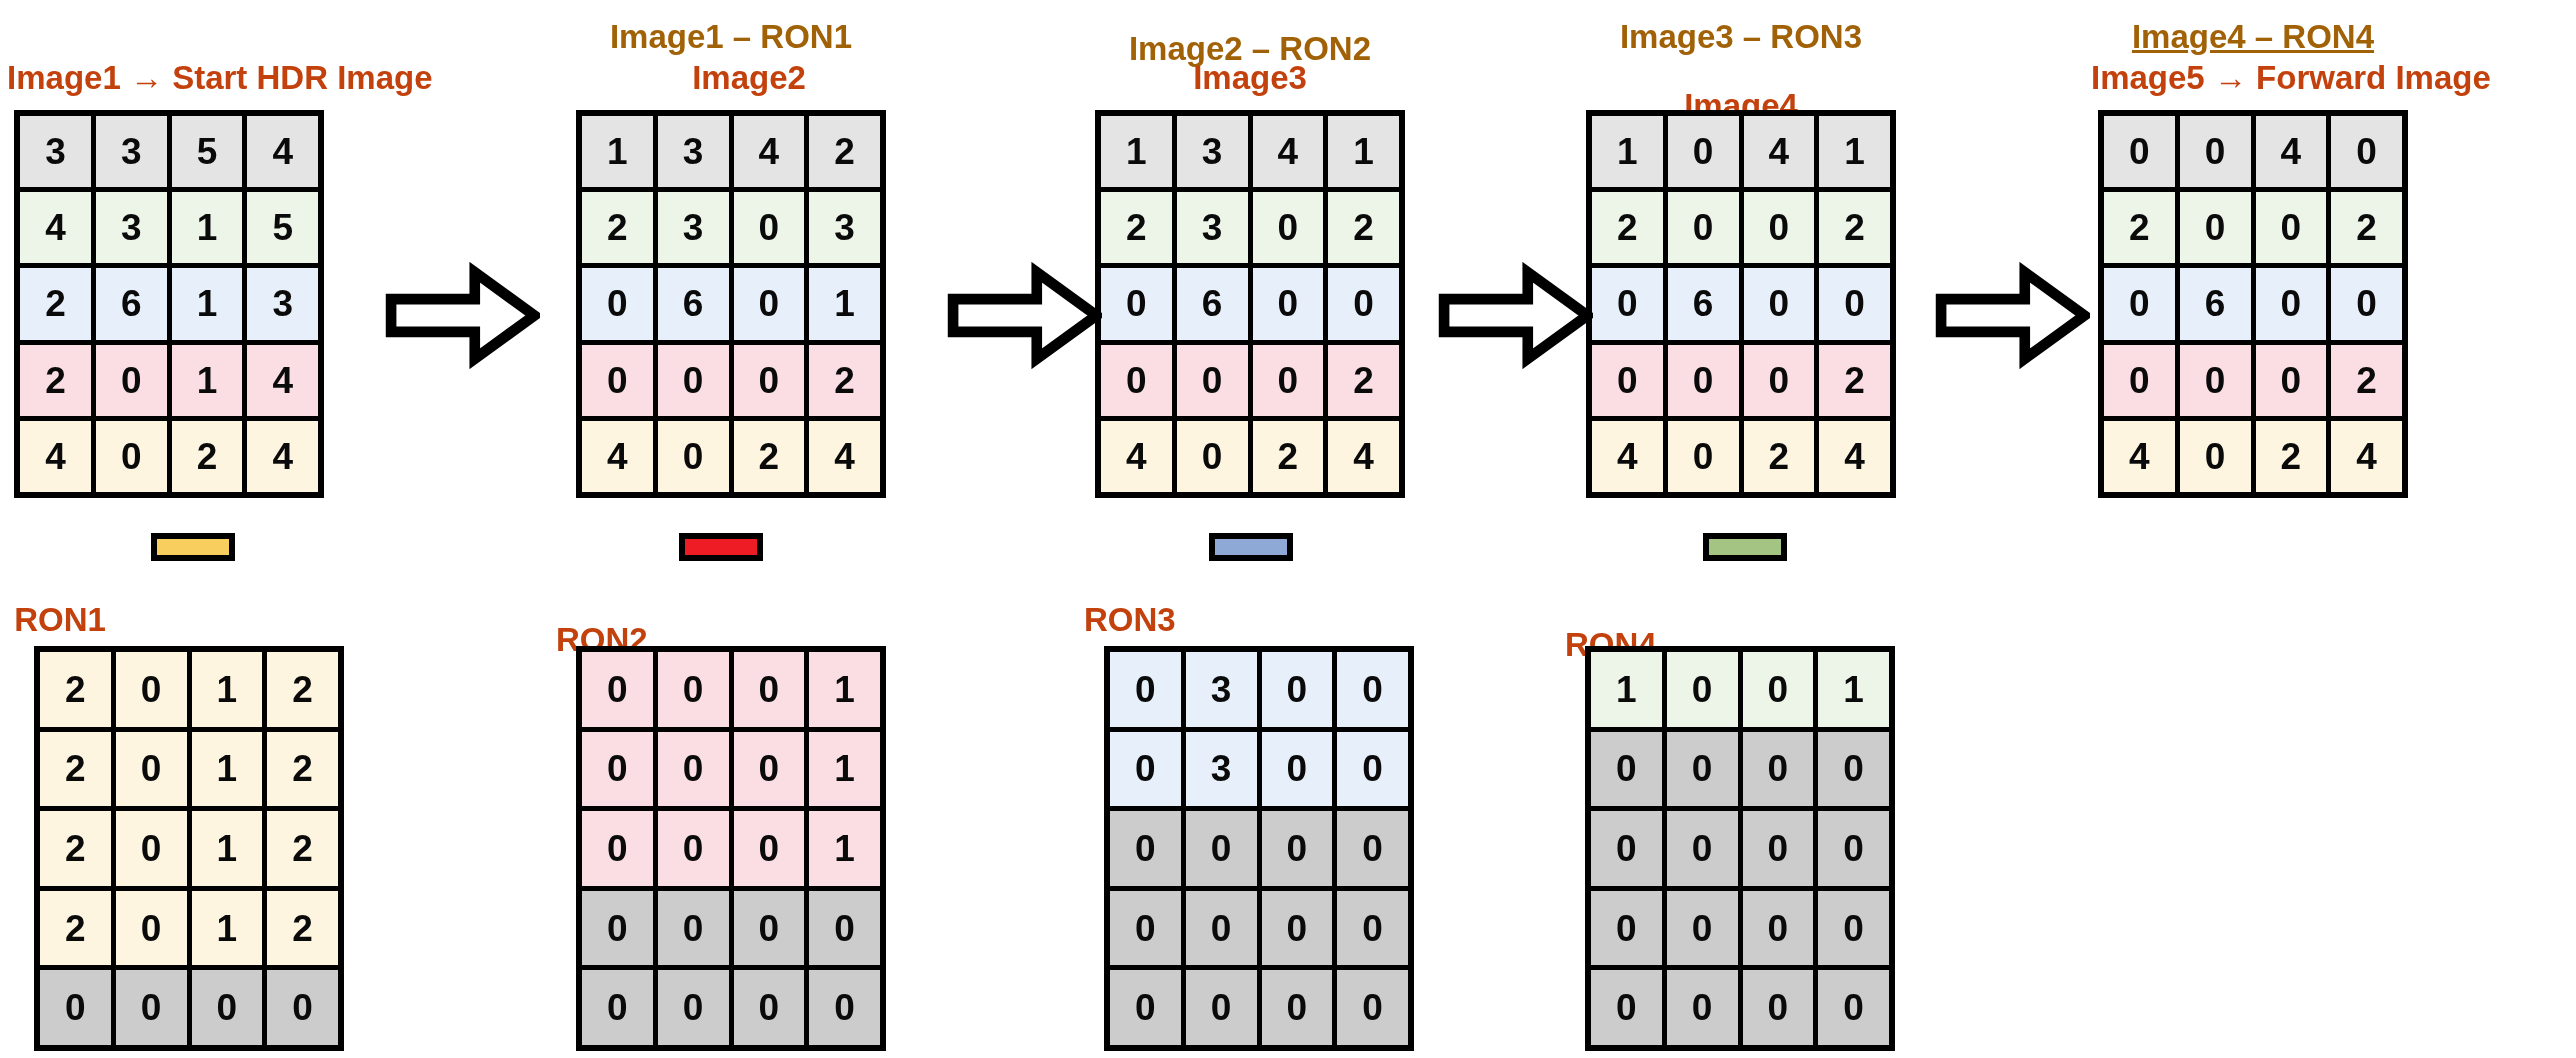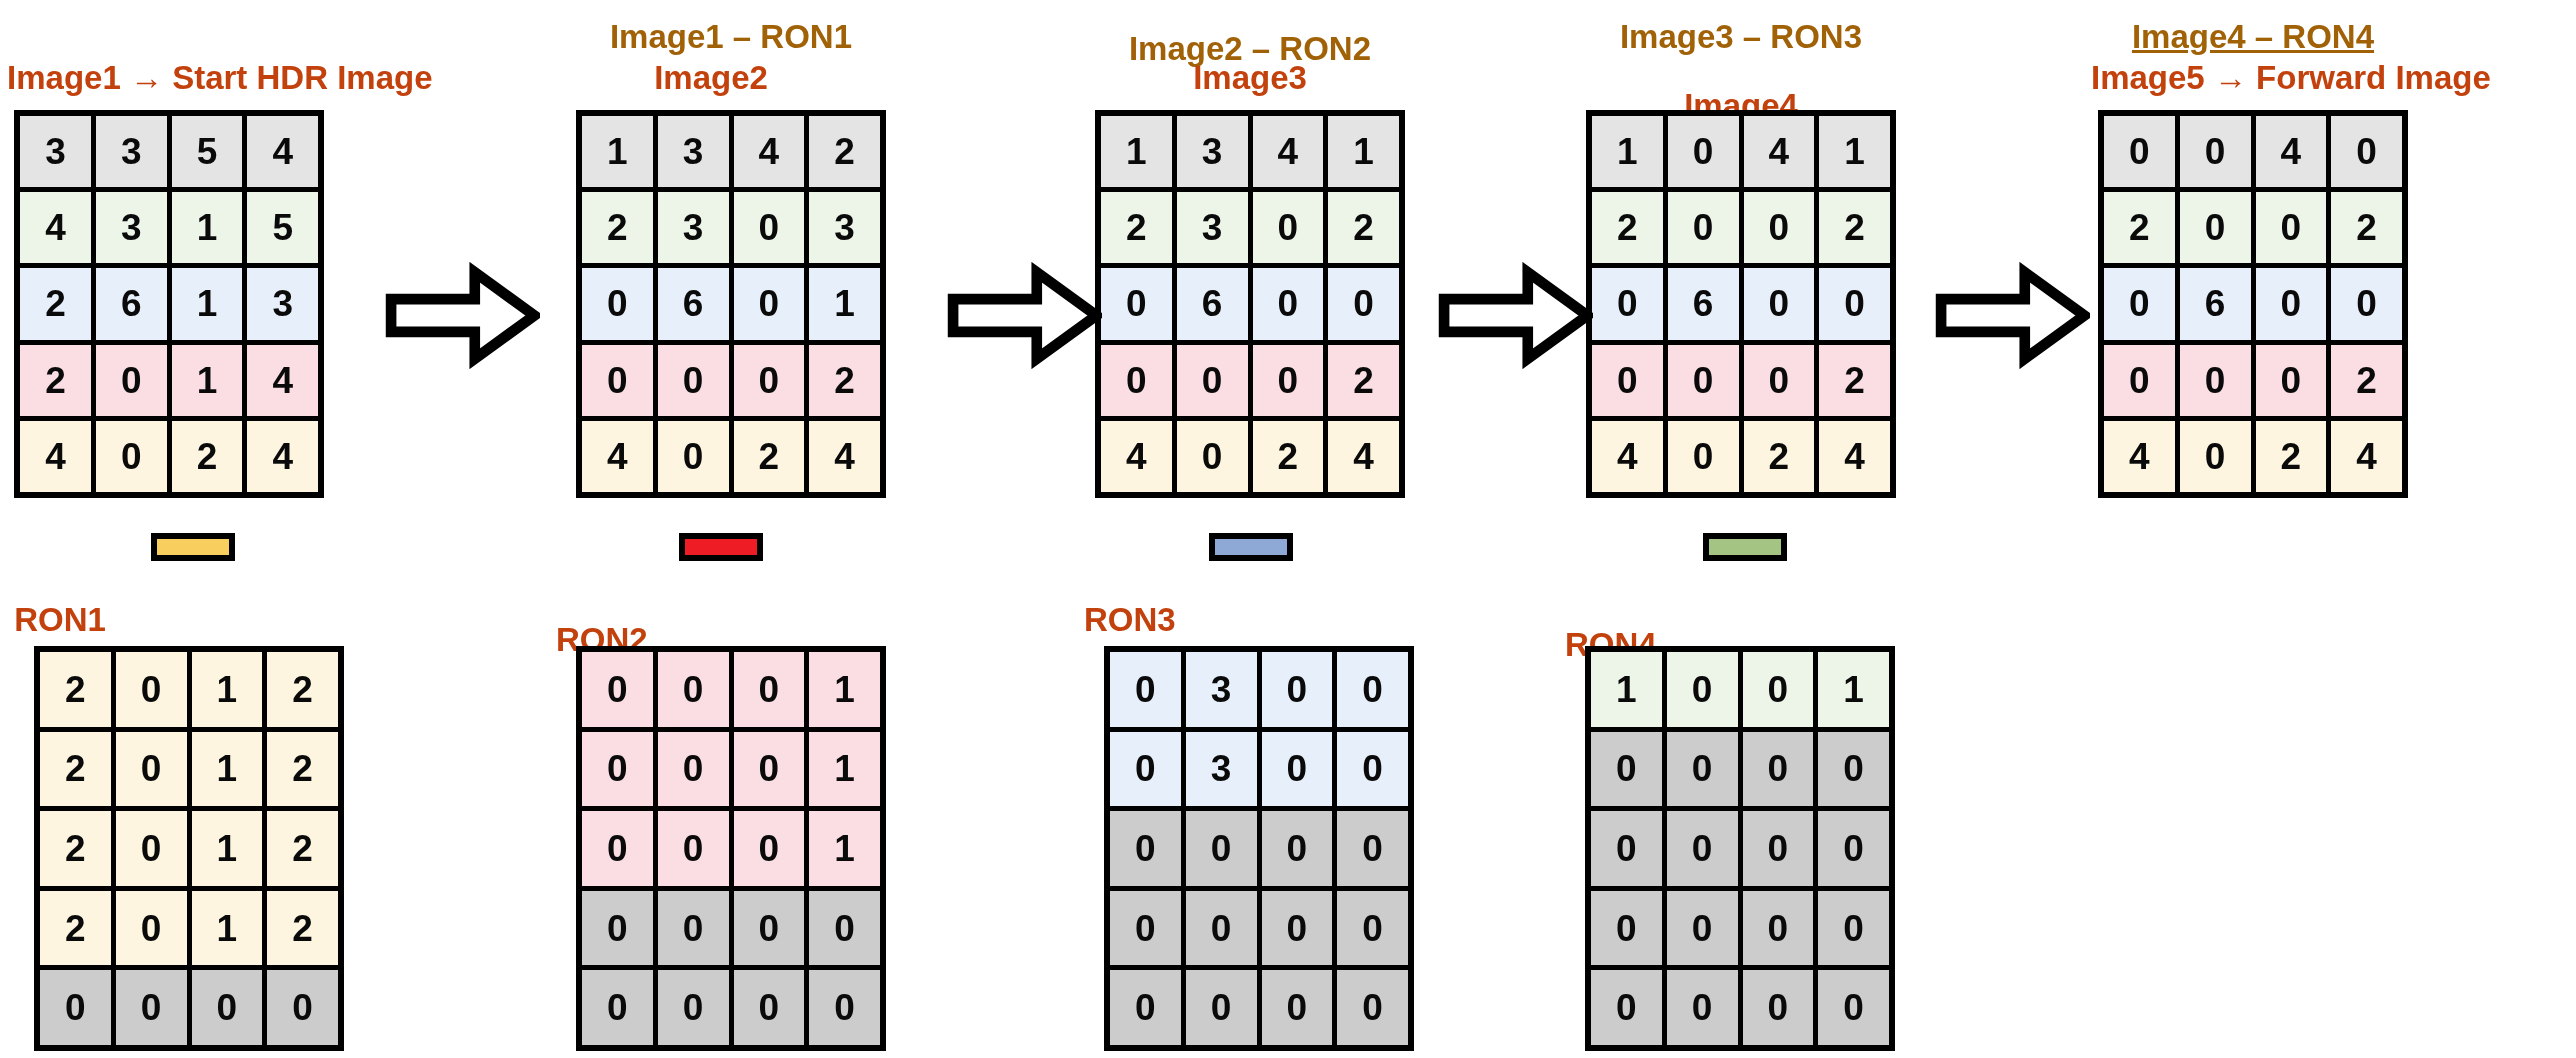--- a/index.html
+++ b/index.html
@@ -91,21 +91,21 @@
       <div class="cell c-pink">2</div>
       <div class="cell c-pink">0</div>
       <div class="cell c-pink">1</div>
       <div class="cell c-pink">4</div>
       <div class="cell c-cream">4</div>
       <div class="cell c-cream">0</div>
       <div class="cell c-cream">2</div>
       <div class="cell c-cream">4</div>
     </div>
     <div class="title-black" style="left: 546px; top: 20px;">Image1 – RON1</div>
-    <div class="title-red" style="left: 526px; width: 370px; top: 61px; text-align: center;">Image2</div>
+    <div class="title-red" style="left: 564px; width: 370px; top: 61px; text-align: center;">Image2</div>
     <div class="matrix m-top" style="left: 576px;">
       <div class="cell c-gray">1</div>
       <div class="cell c-gray">3</div>
       <div class="cell c-gray">4</div>
       <div class="cell c-gray">2</div>
       <div class="cell c-green">2</div>
       <div class="cell c-green">3</div>
       <div class="cell c-green">0</div>
       <div class="cell c-green">3</div>
       <div class="cell c-blue">0</div>

